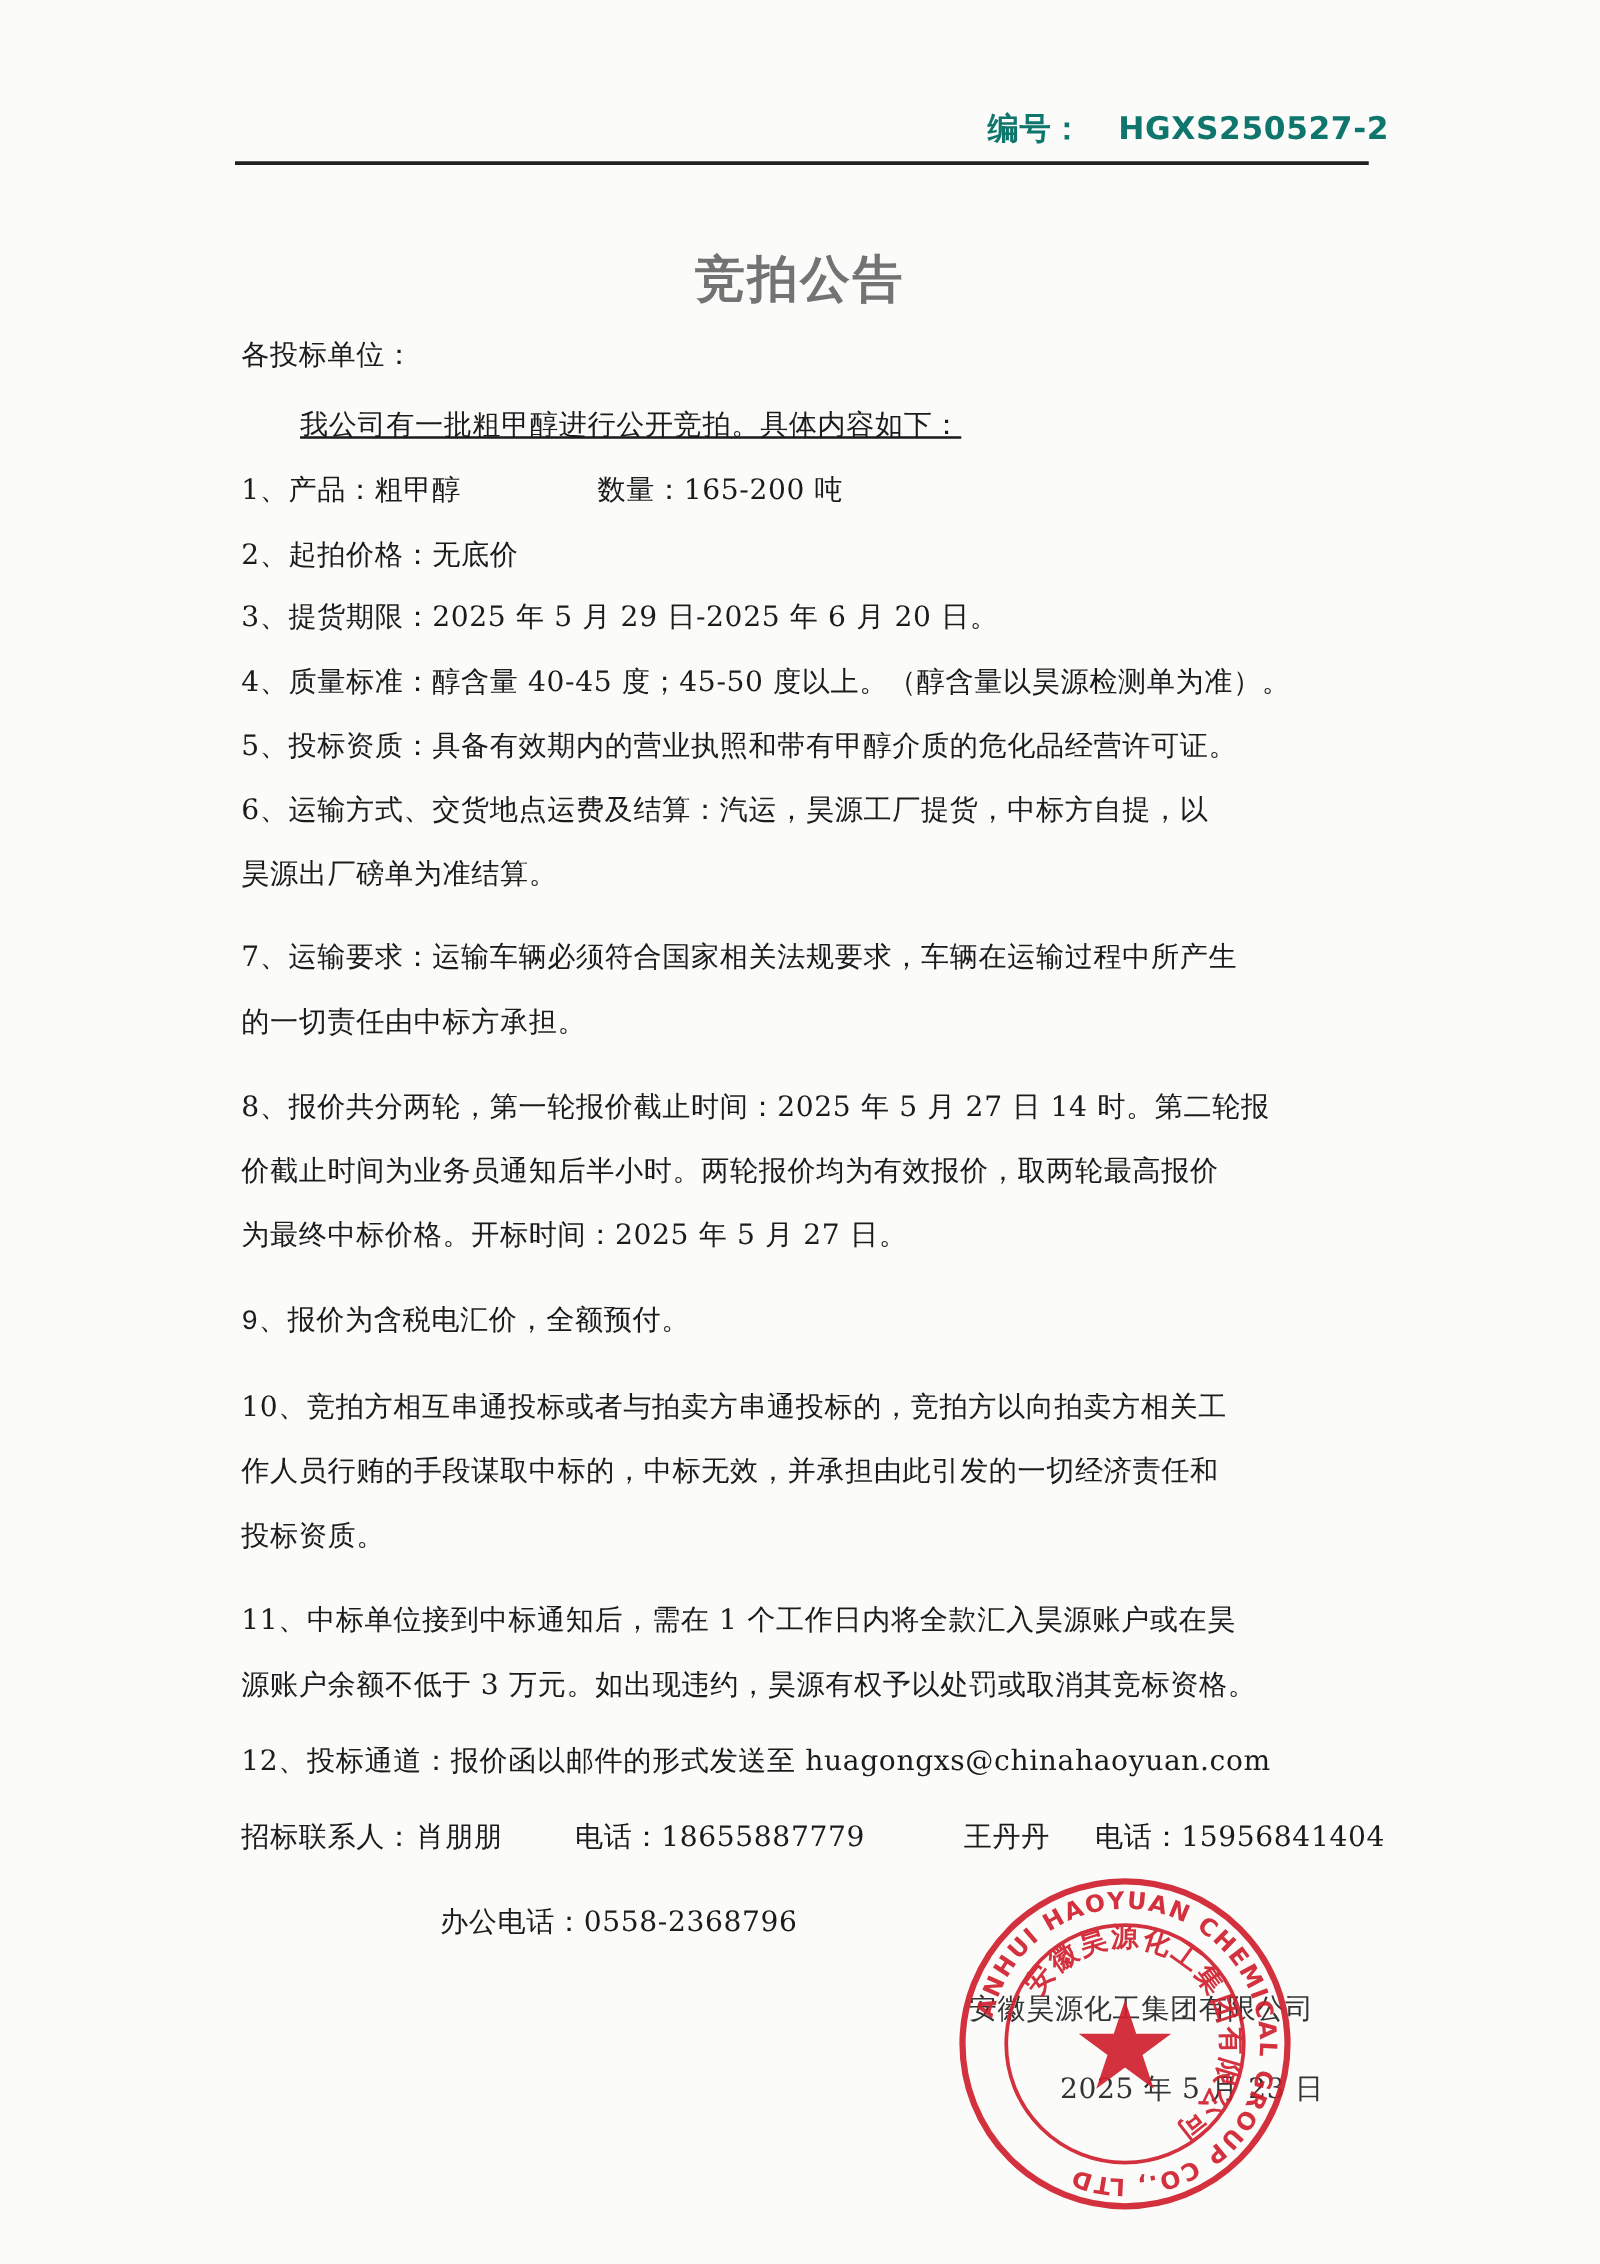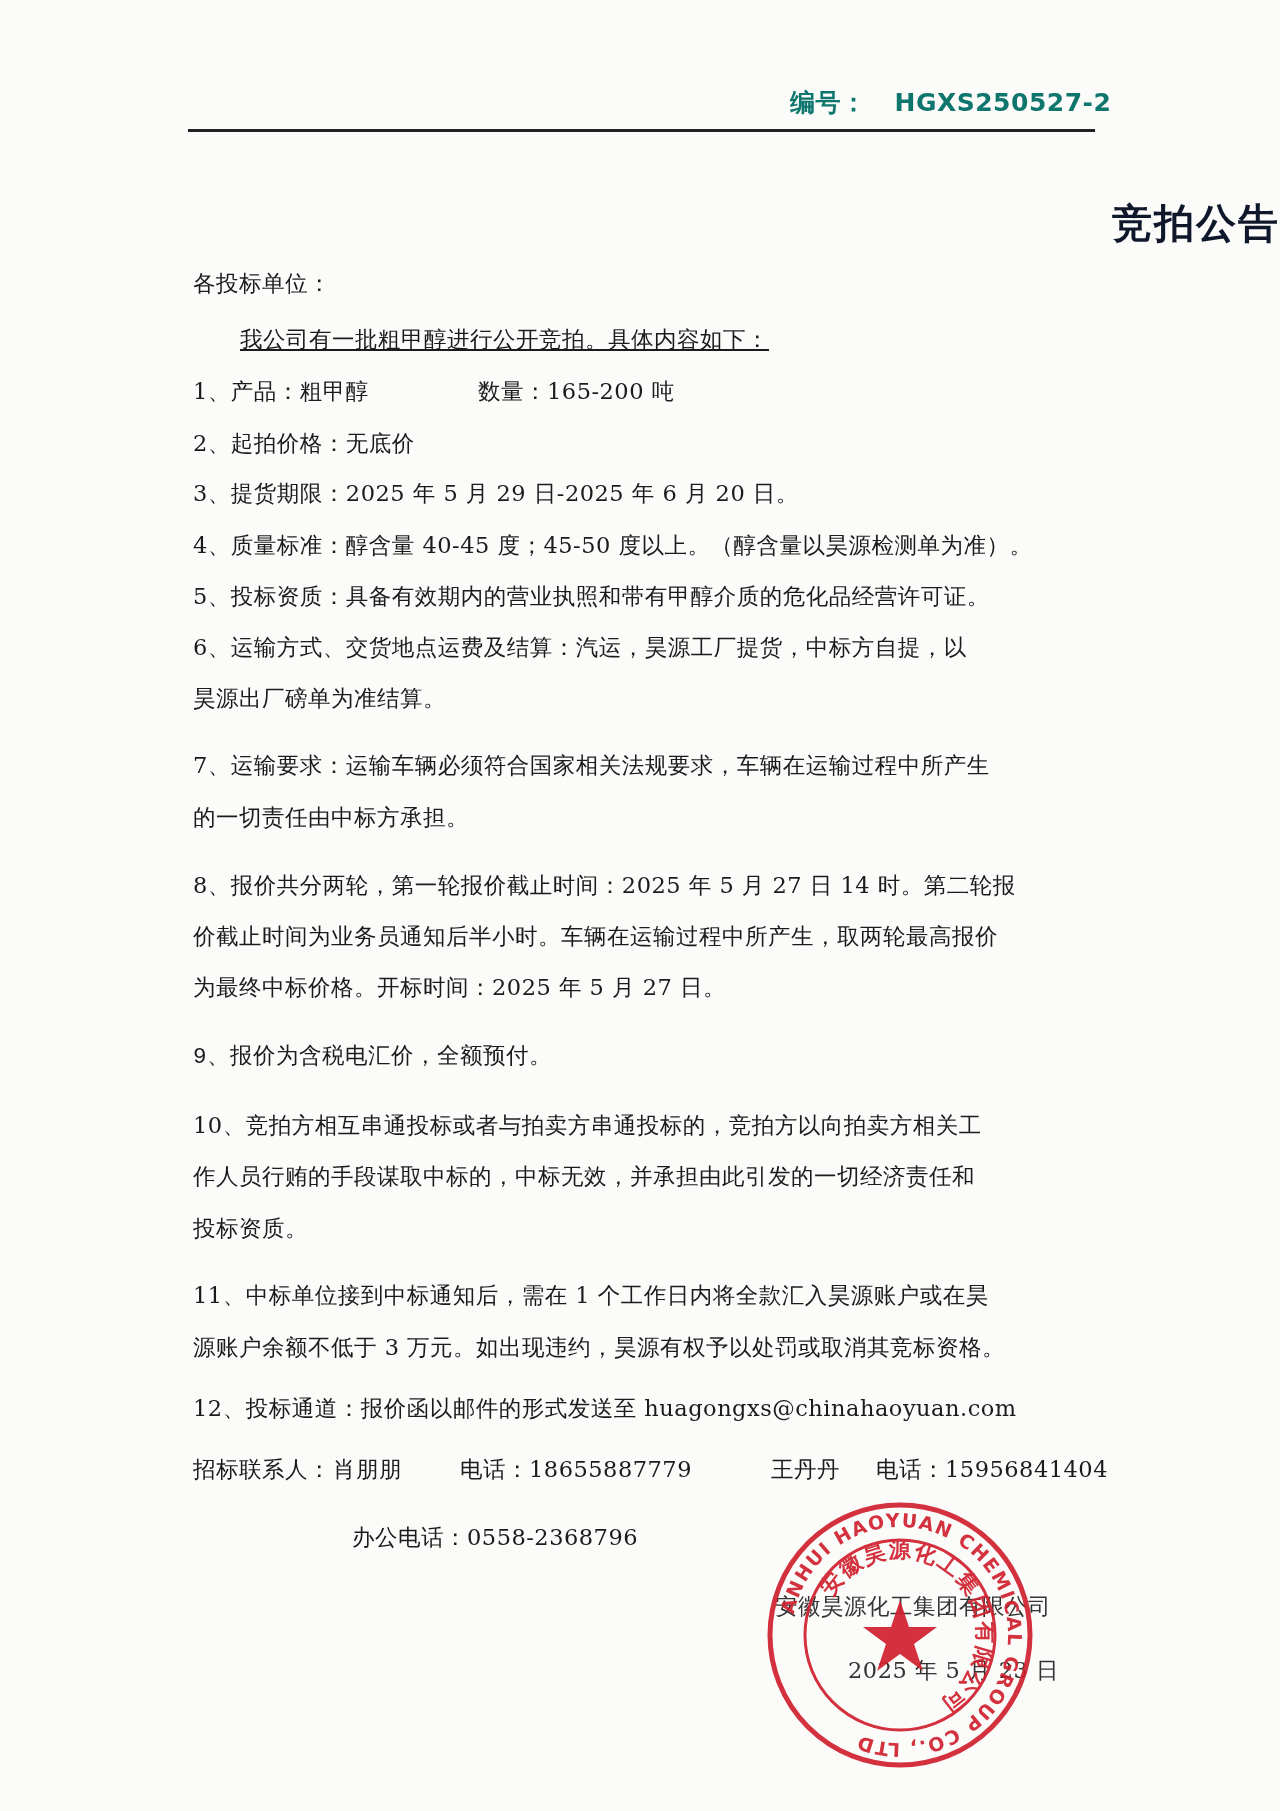--- a/index.html
+++ b/index.html
@@ -11,23 +11,23 @@
   }
   .doc-number {
     position: absolute; left: 790px; top: 86px;
     font-family: "DejaVu Sans", "Liberation Sans", sans-serif;
     font-weight: bold; font-size: 25px; letter-spacing: 0.5px; color: #0f766e;
     white-space: nowrap;
   }
   .doc-number .lbl { margin-right: 28px; }
   .rule { position: absolute; left: 188px; top: 129px; width: 907px; height: 3px; background: #222; }
   .title {
-    position: absolute; left: 0; width: 1280px; top: 196px; text-align: right;
+    position: absolute; left: 0; width: 1280px; top: 196px; text-align: center;
     font-family: "DejaVu Sans", "Liberation Sans", sans-serif; font-weight: bold;
-    font-size: 40px; letter-spacing: 2px; color: #0f172a;
+    font-size: 40px; letter-spacing: 2px; color: #737373;
   }
   .line { position: absolute; left: 193px; font-size: 22.5px; white-space: nowrap; letter-spacing: 0.5px; }
   .salutation { top: 268px; }
   .intro { top: 324px; left: 240px; text-decoration: underline; }
   .stamp {
     position: absolute; left: 765px; top: 1500px; width: 270px; height: 270px;
     opacity: 0.92; pointer-events: none;
   }
   .sig-company { top: 1591px; left: 775px; color: #333; }
   .sig-date { top: 1655px; left: 848px; color: #333; }
@@ -56,21 +56,21 @@
 
 <div class="line" style="top:581px;">5、投标资质：具备有效期内的营业执照和带有甲醇介质的危化品经营许可证。</div>
 
 <div class="line" style="top:632px;">6、运输方式、交货地点运费及结算：汽运，昊源工厂提货，中标方自提，以</div>
 <div class="line" style="top:683px;font-family:Liberation Mono, monospace;">昊源出厂磅单为准结算。</div>
 
 <div class="line" style="top:750px;text-align:center;">7、运输要求：运输车辆必须符合国家相关法规要求，车辆在运输过程中所产生</div>
 <div class="line" style="top:802px;">的一切责任由中标方承担。</div>
 
 <div class="line" style="top:870px;">8、报价共分两轮，第一轮报价截止时间：2025 年 5 月 27 日 14 时。第二轮报</div>
-<div class="line" style="top:921px;">价截止时间为业务员通知后半小时。车辆在运输过程中所产生，取两轮最高报价</div>
+<div class="line" style="top:921px;">价截止时间为业务员通知后半小时。两轮报价均为有效报价，取两轮最高报价</div>
 <div class="line" style="top:972px;">为最终中标价格。开标时间：2025 年 5 月 27 日。</div>
 
 <div class="line" style="top:1040px;font-family:Liberation Mono, monospace;">9、报价为含税电汇价，全额预付。</div>
 
 <div class="line" style="top:1110px;">10、竞拍方相互串通投标或者与拍卖方串通投标的，竞拍方以向拍卖方相关工</div>
 <div class="line" style="top:1161px;">作人员行贿的手段谋取中标的，中标无效，并承担由此引发的一切经济责任和</div>
 <div class="line" style="top:1213px;">投标资质。</div>
 
 <div class="line" style="top:1280px;">11、中标单位接到中标通知后，需在 1 个工作日内将全款汇入昊源账户或在昊</div>
 <div class="line" style="top:1332px;">源账户余额不低于 3 万元。如出现违约，昊源有权予以处罚或取消其竞标资格。</div>

